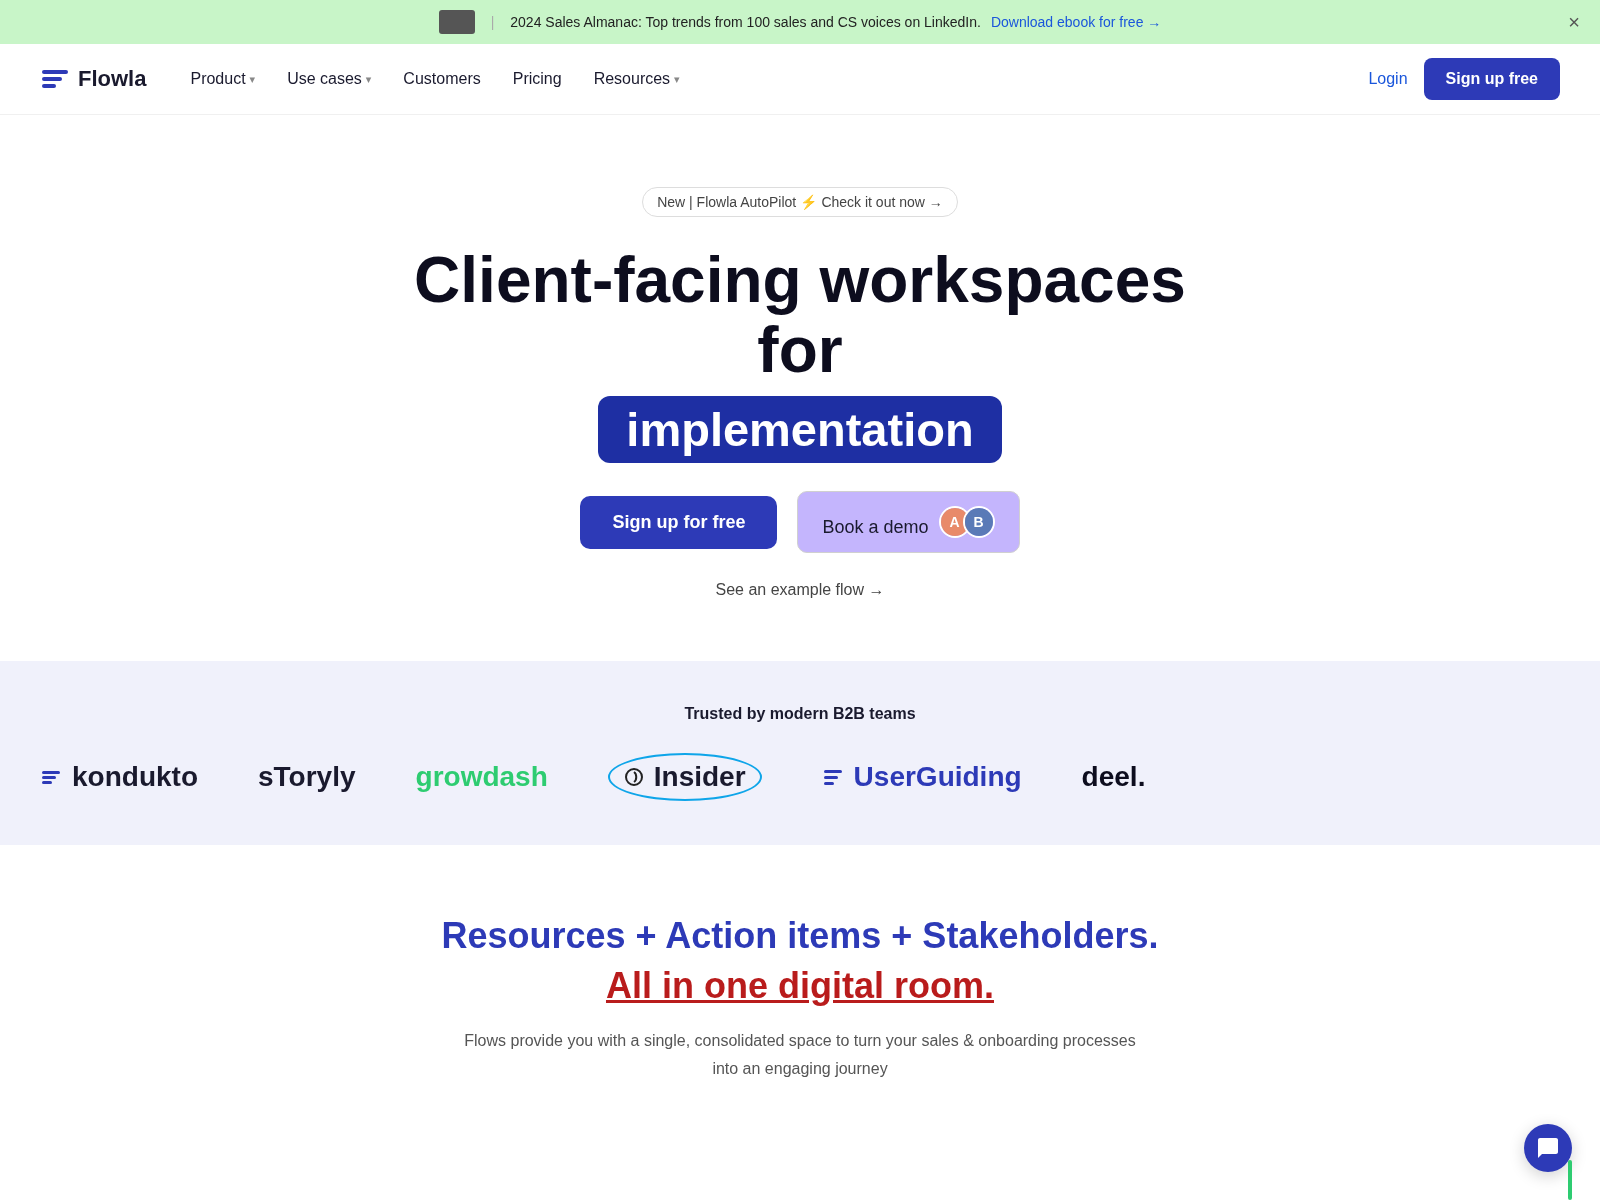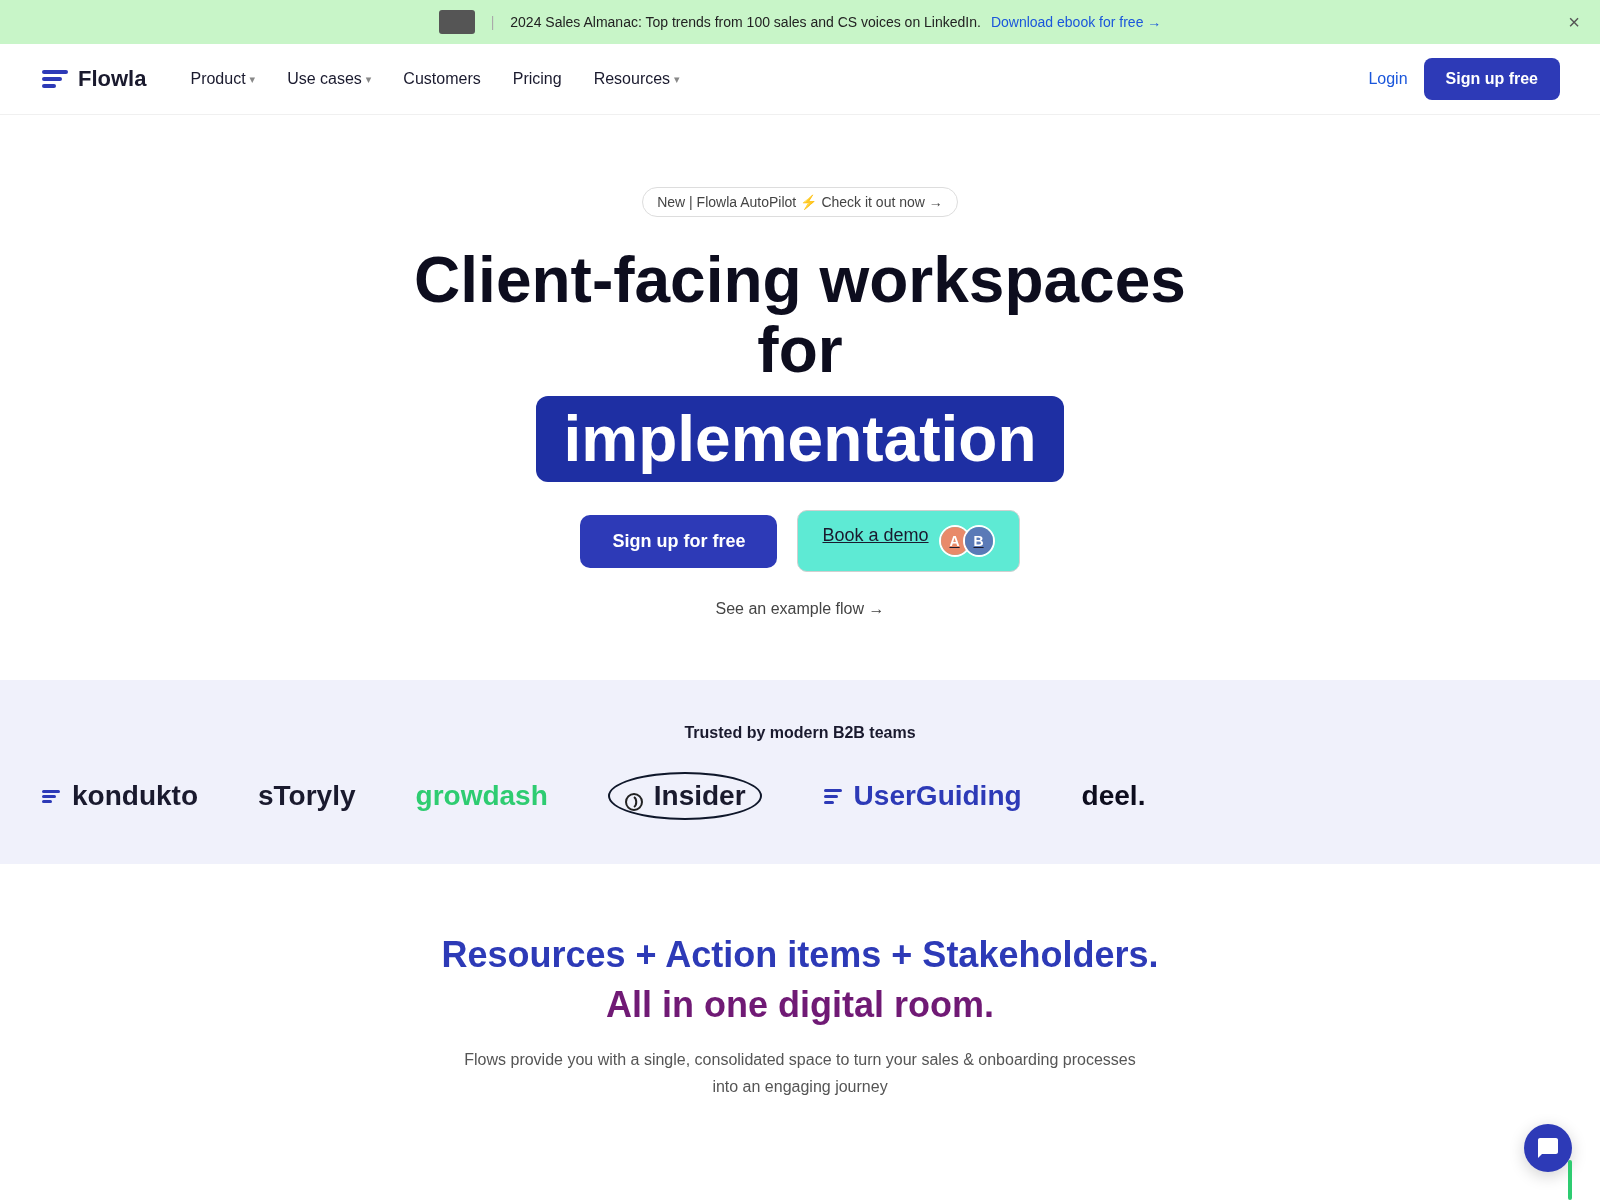--- a/index.html
+++ b/index.html
@@ -167,32 +167,31 @@
       background: #2d3ab7;
       color: #fff;
       border: none;
       padding: 16px 32px;
       border-radius: 10px;
       font-size: 18px;
       font-weight: 600;
       cursor: pointer;
     }
     .btn-secondary {
-      background: #5eead4;
+      background: #c4b5fd;
       color: #1a1a2e;
       border: 1.5px solid #d0d0d0;
       padding: 14px 24px;
       border-radius: 10px;
       font-size: 18px;
       font-weight: 500;
       cursor: pointer;
       display: flex;
-      align-items: flex-start;
+      align-items: flex-end;
       gap: 10px;
-      text-decoration: underline;
     }
     .demo-avatars {
       display: flex;
       align-items: center;
     }
     .avatar {
       width: 32px;
       height: 32px;
       border-radius: 50%;
       border: 2px solid #fff;
@@ -246,24 +245,23 @@
       font-weight: 700;
       color: #1a1a2e;
       white-space: nowrap;
       display: flex;
       align-items: center;
       gap: 6px;
     }
     .company-logo.growdash { color: #1a1a2e; }
     .company-logo.growdash span { color: #2ecc71; }
     .company-logo.insider {
-      border: 2px solid #0f172a;
+      border: 2px solid #0ea5e9;
       border-radius: 50%;
       padding: 6px 14px;
-      align-items: flex-end;
     }
     .company-logo.userguiding { color: #2d3ab7; }
     .company-logo.deel { color: #0d0d1e; font-size: 28px; }
     .resources-title-colored {
       font-size: 40px;
       font-weight: 800;
       color: #2d3ab7;
       margin-bottom: 8px;
     }
     .resources-title-dark {
@@ -356,21 +354,21 @@
     <button class="signup-btn">Sign up free</button>
   </div>
 </nav>
 
 <section class="hero">
   <div class="new-badge">New | Flowla AutoPilot ⚡ Check it out now →</div>
   <h1 class="hero-title">
     <span>Client-facing workspaces for</span>
   </h1>
   <div class="hero-highlight">
-    <h1 class="hero-title" style="font-size:64px; color:#fff; margin:0;">implementation</h1>
+    <h1 class="hero-title" style="font-size:47px; color:#fff; margin:0;">implementation</h1>
   </div>
   <div class="hero-buttons">
     <button class="btn-primary">Sign up for free</button>
     <button class="btn-secondary">
       <span>Book a demo</span>
       <div class="demo-avatars">
         <div class="avatar">
           <div class="avatar-circle" style="background:#e88a6a;">A</div>
         </div>
         <div class="avatar">
@@ -415,21 +413,21 @@
       <span>UserGuiding</span>
     </div>
     <div class="company-logo deel">
       <span>deel.</span>
     </div>
   </div>
 </section>
 
 <section style="padding: 70px 20px 30px; text-align: center;">
   <p class="resources-title-colored" style="font-size:36px; font-weight:800; color:#2d3ab7; margin-bottom:8px;">Resources + Action items + Stakeholders.</p>
-  <p class="resources-title-dark" style="font-size:36px; font-weight:800; color:#701a75; margin-bottom:20px;">All in one digital room.</p>
+  <p class="resources-title-dark" style="font-size:36px; font-weight:800; color:#b91c1c; margin-bottom:20px;text-decoration:underline;">All in one digital room.</p>
   <p class="resources-desc" style="font-size:16px; color:#555; max-width:700px; margin:0 auto; line-height:1.7;">Flows provide you with a single, consolidated space to turn your sales &amp; onboarding processes into an engaging journey</p>
 </section>
 
 <div class="chat-button">
   <svg width="24" height="24" viewBox="0 0 24 24" fill="none">
     <path d="M20 2H4C2.9 2 2 2.9 2 4v18l4-4h14c1.1 0 2-.9 2-2V4c0-1.1-.9-2-2-2z" fill="white"></path>
   </svg>
 </div>
 
 <div class="bottom-indicator"></div>

